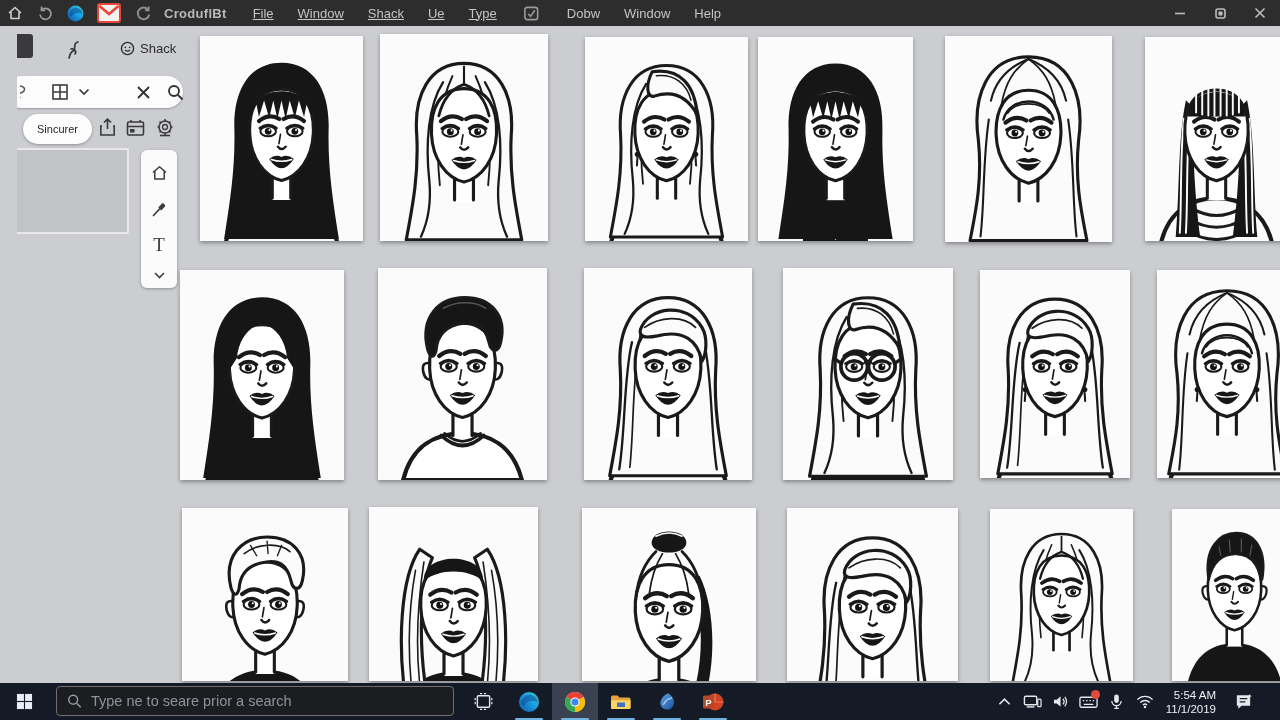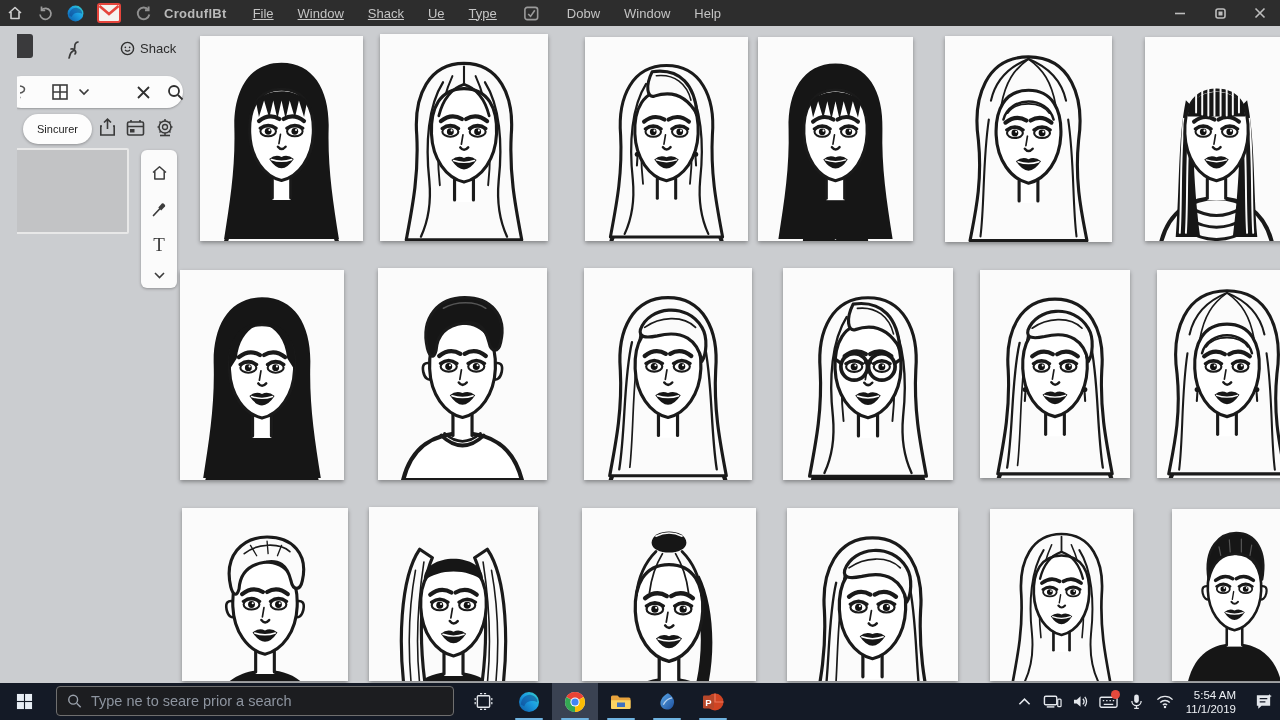--- a/index.html
+++ b/index.html
@@ -45,21 +45,21 @@
   .tb-start { width:48px; display:flex; align-items:center; justify-content:center; }
   .tb-search { width:398px; margin:3px 6px 4px 8px; background:#1c1d20; border:1.5px solid #6f6f6f; border-radius:4px;
     display:flex; align-items:center; padding:0 10px; gap:9px; }
   .tb-search input { background:transparent; border:none; outline:none; color:#9aa1ab; font-size:14.5px; width:100%;
     font-family:"Liberation Sans", sans-serif; }
   .tb-search input::placeholder { color:#8d949f; }
   .tb-app { width:46px; display:flex; align-items:center; justify-content:center; position:relative; }
   .tb-app.active { background:#3a4252; }
   .tb-app .indic { position:absolute; bottom:0; left:9px; right:9px; height:2.5px; background:#6fb3e0; border-radius:1px; }
   .tb-flex { flex:1; }
-  .tray { display:flex; align-items:center; gap:2px; padding-right:0; }
+  .tray { display:flex; align-items:center; gap:2px; padding-right:20px; }
   .tray-ico { width:26px; height:37px; display:flex; align-items:center; justify-content:center; position:relative; }
   .badge { position:absolute; right:2px; top:7px; width:9px; height:9px; background:#e3493c; border-radius:50%; }
   .clock { color:#eef1f5; font-size:11.5px; line-height:14px; text-align:right; padding:0 8px 0 6px; }
   .action-ctr { width:34px; height:37px; display:flex; align-items:center; justify-content:center; }
 </style>
 </head>
 <body>
 
 <svg width="0" height="0" style="position:absolute" aria-hidden="true">
   <defs>

